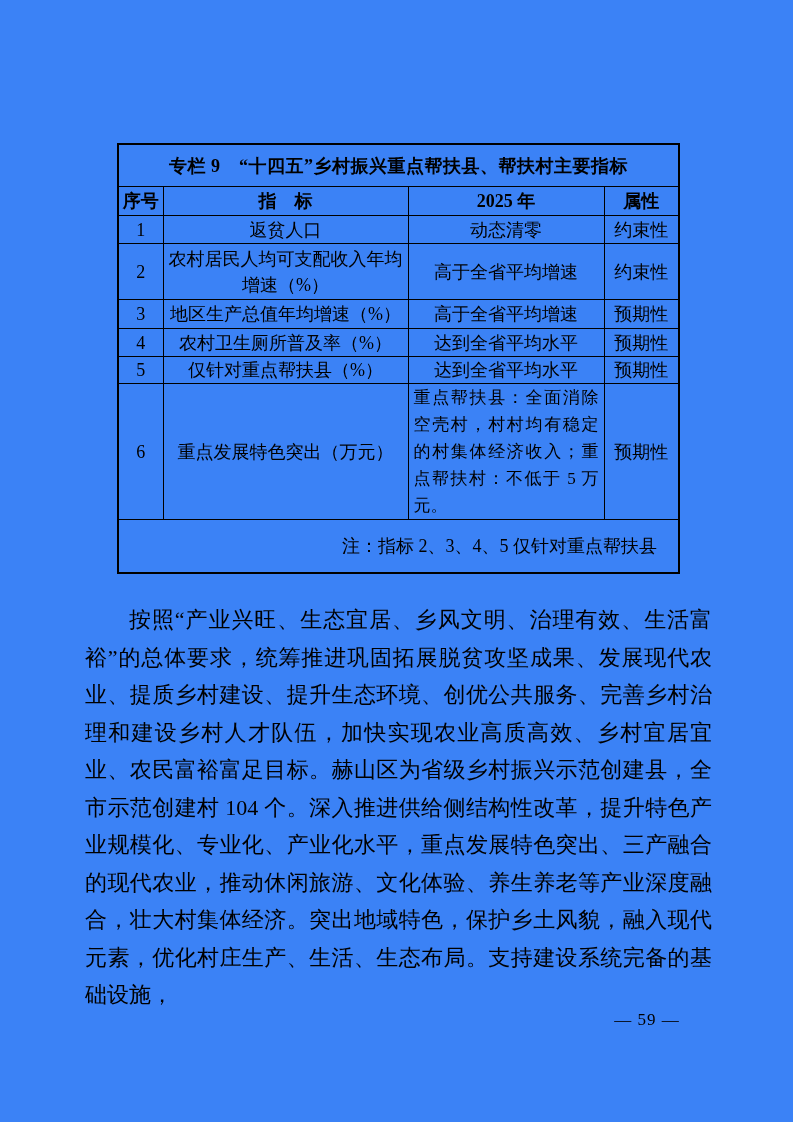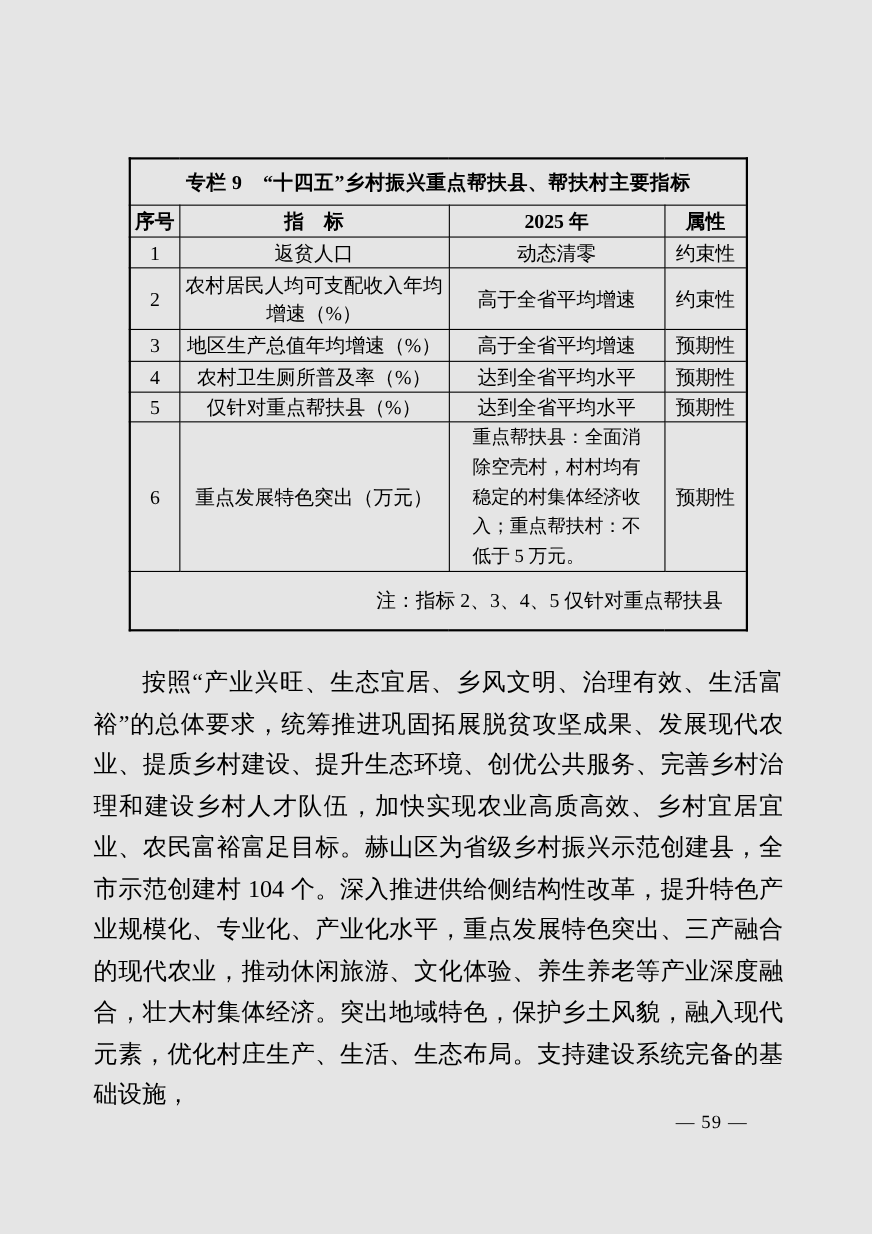--- a/index.html
+++ b/index.html
@@ -4,21 +4,21 @@
 <style>
   html, body {
     margin: 0;
     padding: 0;
     background: #ffffff;
   }
   .page {
     position: relative;
     width: 793px;
     height: 1122px;
-    background: #e5e5e5;
+    background: #3b82f6;
     font-family: "Liberation Serif", "DejaVu Serif", serif;
     color: #000000;
     overflow: hidden;
   }
 
   
   table.indicators {
     position: absolute;
     left: 117px;
     top: 143px;
@@ -55,21 +55,21 @@
   tr.r2 td { height: 55px; }
   tr.r3 td { height: 28px; }
   tr.r4 td { height: 27px; }
   tr.r5 td { height: 26px; }
   tr.r6 td { height: 108px; }
   tr.r6 td.c-target {
     text-align: justify;
     text-justify: inter-character;
     font-size: 17px;
     line-height: 27px;
-    padding: 0 21px;
+    padding: 0 5px;
   }
   tr.note-row td {
     height: 52px;
     text-align: right;
     padding-right: 21px;
     border-top: 1px solid #000;
   }
 
   
   .section-heading {

